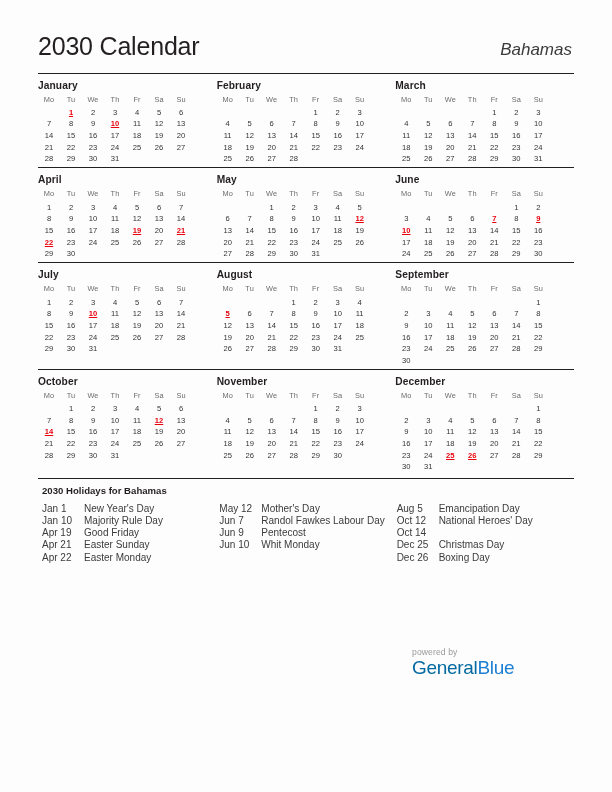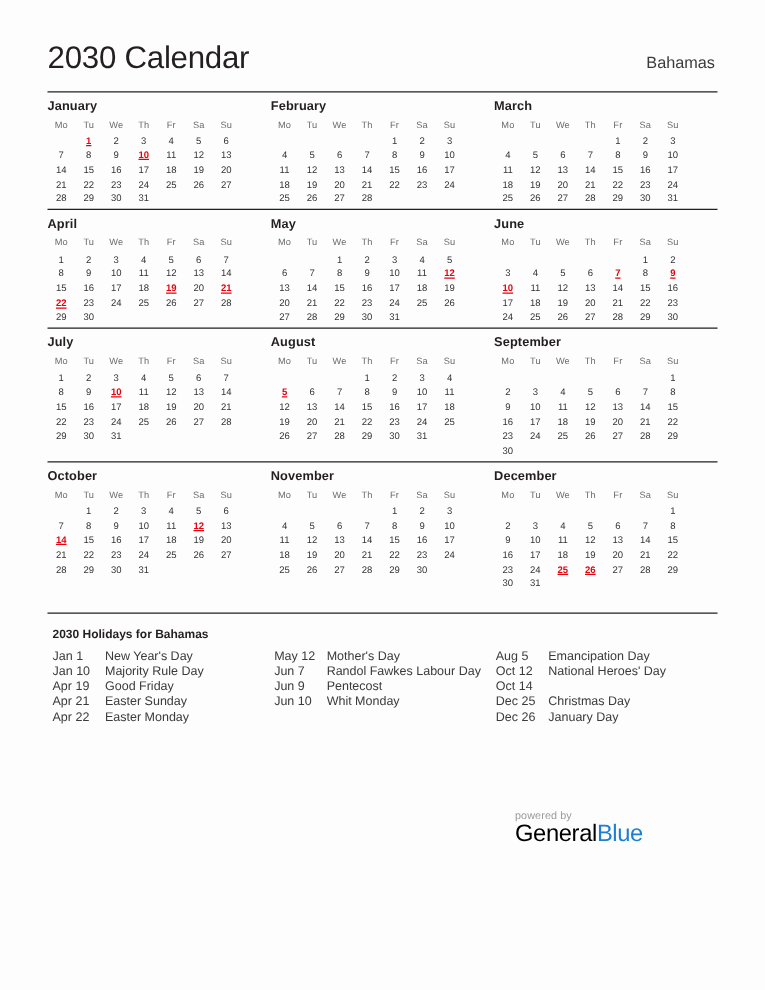--- a/index.html
+++ b/index.html
@@ -31,23 +31,24 @@
     padding-bottom: 12px;
   }
   .cal-title {
     font-size: 25px;
     font-weight: normal;
     letter-spacing: -0.2px;
     color: #231f20;
     line-height: 1.1;
   }
   .cal-country {
-    font-size: 13px;
+    font-size: 17px;
     color: #3b3b3b;
     padding-right: 2px;
+    font-style: italic;
   }
 
   
   .quarter {
     border-top: 1.1px solid #231f20;
     display: flex;
     padding-top: 6px;
     padding-bottom: 3px;
   }
   .month {
@@ -90,22 +91,22 @@
     font-weight: bold;
     text-decoration: underline;
   }
   table.month-grid td.empty {
     color: transparent;
   }
 
   
   .holidays {
     border-top: 1.1px solid #231f20;
-    padding-top: 11px;
-    margin-top: 14px;
+    padding-top: 6px;
+    margin-top: 2px;
   }
   .holidays-title {
     font-size: 9.6px;
     font-weight: bold;
     color: #231f20;
     margin-bottom: 7px;
     padding-left: 4px;
   }
   .holiday-cols {
     display: flex;
@@ -143,21 +144,21 @@
     font-size: 8.6px;
     color: #9a9a9a;
     letter-spacing: 0.1px;
     margin-bottom: 1px;
   }
   .brand {
     font-size: 19px;
     letter-spacing: -0.3px;
     line-height: 1.05;
   }
-  .brand-general { color: #000000; }
+  .brand-general { color: #0369a1; }
   .brand-blue { color: #1d7fd4; }
 </style>
 </head>
 <body>
 
 <div class="page">
 
   <div class="header">
     <div class="cal-title">2030 Calendar</div>
     <div class="cal-country">Bahamas</div>
@@ -1002,21 +1003,21 @@
           </div>
           <div class="holiday-row">
             <div class="holiday-date">Oct 14</div>
           </div>
           <div class="holiday-row">
             <div class="holiday-date">Dec 25</div>
             <div class="holiday-name">Christmas Day</div>
           </div>
           <div class="holiday-row">
             <div class="holiday-date">Dec 26</div>
-            <div class="holiday-name">January Day</div>
+            <div class="holiday-name">Boxing Day</div>
           </div>
         </div>
       </div>
   </div>
 
   <div class="footer">
     <div class="powered-by">powered by</div>
     <div class="brand"><span class="brand-general">General</span><span class="brand-blue">Blue</span></div>
   </div>
 

